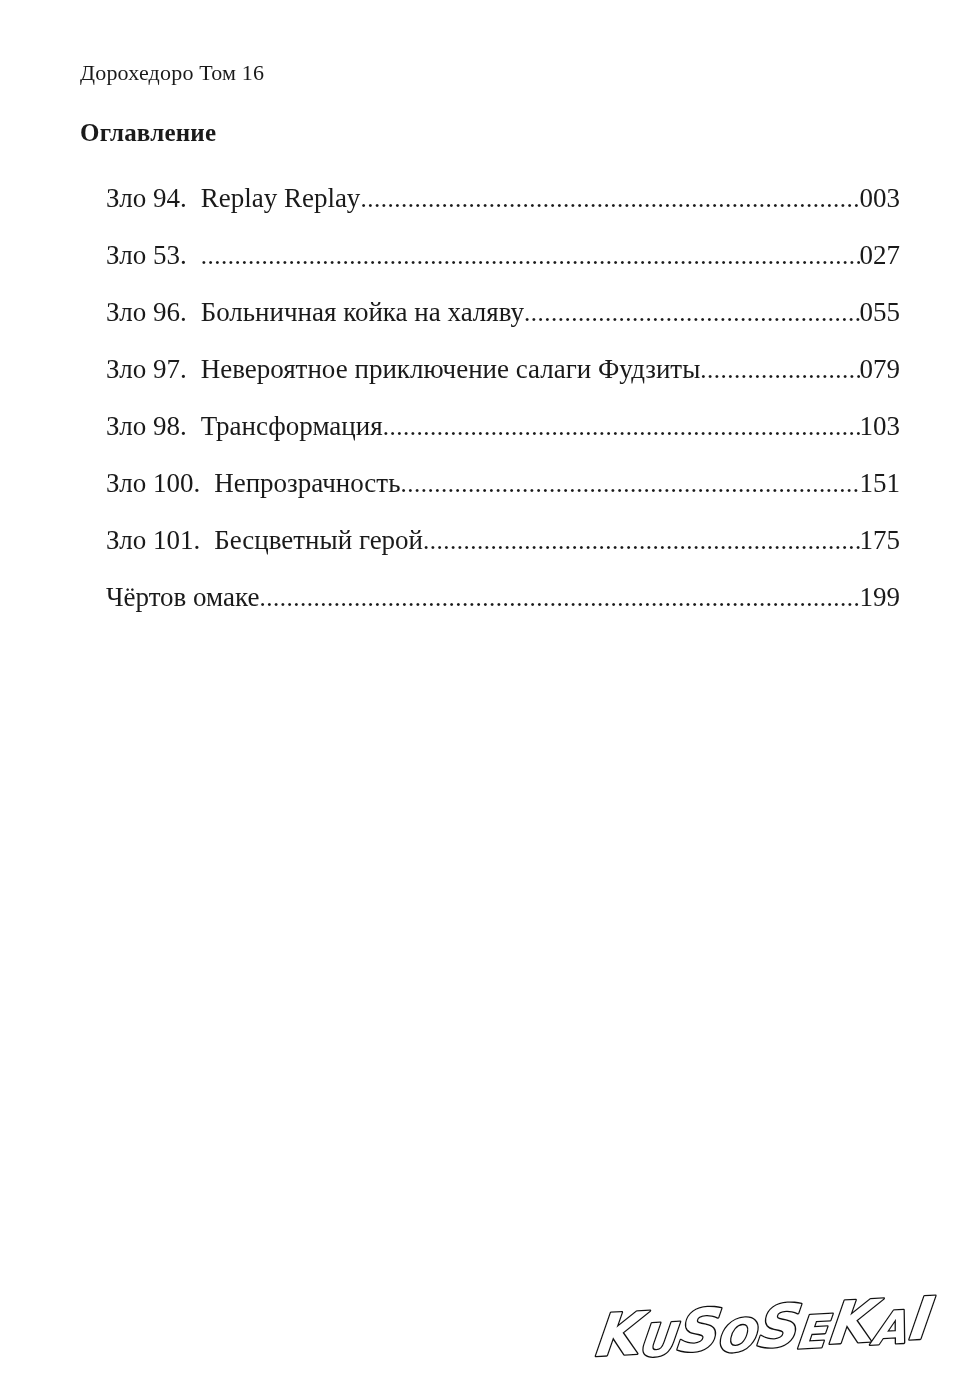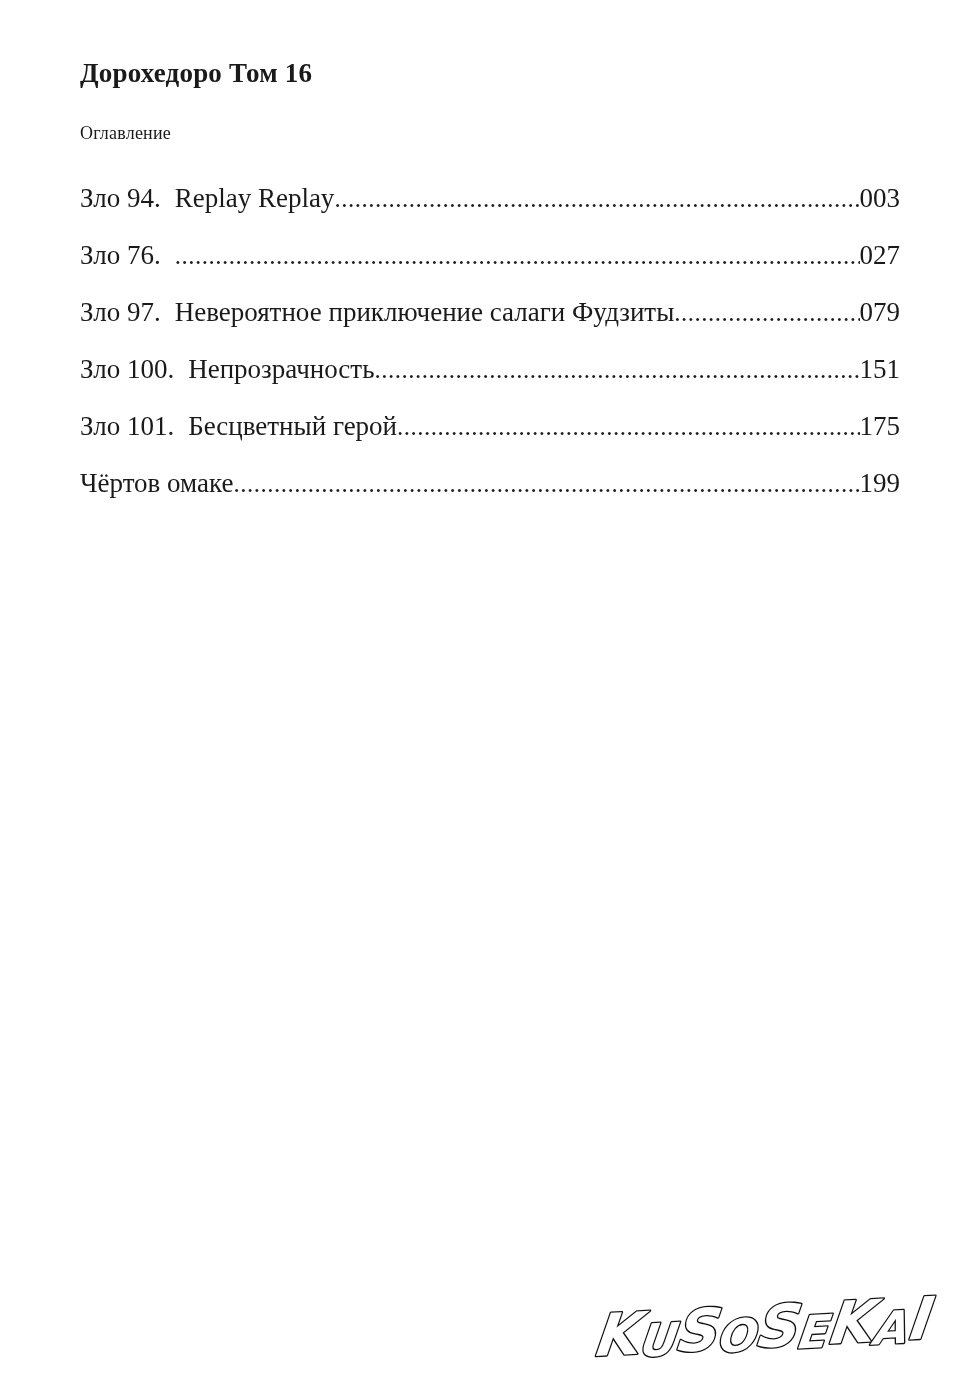--- a/index.html
+++ b/index.html
@@ -12,42 +12,42 @@
     color: #1a1a1a;
     overflow: hidden;
   }
   .page {
     position: absolute;
     inset: 0;
     background: #ffffff;
     padding: 58px 77px 0 80px;
   }
   .doc-title {
-    font-size: 27px;
+    font-size: 22px;
     line-height: 30px;
-    font-weight: bold;
+    font-weight: normal;
     margin-bottom: 30px;
     letter-spacing: 0.2px;
   }
   .toc-heading {
-    font-size: 18px;
+    font-size: 25px;
     line-height: 30px;
-    font-weight: normal;
+    font-weight: bold;
     margin-bottom: 36px;
     letter-spacing: 0.2px;
   }
   .toc-row {
     display: flex;
     align-items: baseline;
     font-size: 27px;
     line-height: 29px;
     margin-bottom: 28px;
     white-space: nowrap;
   }
-  .chapter-label { margin-right: 14px; }
+  .chapter-label { margin-right: 14px; margin-left: 26px; }
   .chapter-label:empty { margin-right: 0; }
   .leader {
     flex: 1 1 auto;
     overflow: hidden;
     white-space: nowrap;
     min-width: 10px;
   }
   .leader::after {
     content: "................................................................................................................................................................................................................................";
     font-size: 25px;
@@ -72,33 +72,45 @@
   <div class="toc-heading">Оглавление</div>
 
   <div class="toc-row">
     <span class="chapter-label">Зло 94.</span>
       <span class="chapter-title">Replay Replay</span>
       <span class="leader"></span>
       <span class="page-num">003</span>
   </div>
 
   <div class="toc-row">
-    <span class="chapter-label">Зло 76.</span>
+    <span class="chapter-label">Зло 53.</span>
       <span class="leader"></span>
       <span class="page-num">027</span>
   </div>
 
+  <div class="toc-row">
+    <span class="chapter-label">Зло 96.</span>
+      <span class="chapter-title">Больничная койка на халяву</span>
+      <span class="leader"></span>
+      <span class="page-num">055</span>
+  </div>
 
   <div class="toc-row">
     <span class="chapter-label">Зло 97.</span>
       <span class="chapter-title">Невероятное приключение салаги Фудзиты</span>
       <span class="leader"></span>
       <span class="page-num">079</span>
   </div>
 
+  <div class="toc-row">
+    <span class="chapter-label">Зло 98.</span>
+      <span class="chapter-title">Трансформация</span>
+      <span class="leader"></span>
+      <span class="page-num">103</span>
+  </div>
 
 
   <div class="toc-row">
     <span class="chapter-label">Зло 100.</span>
       <span class="chapter-title">Непрозрачность</span>
       <span class="leader"></span>
       <span class="page-num">151</span>
   </div>
 
   <div class="toc-row">

